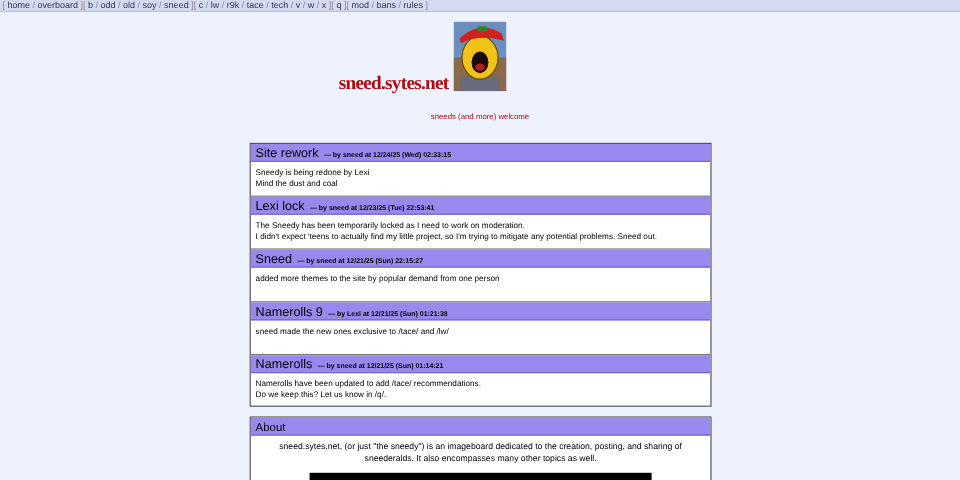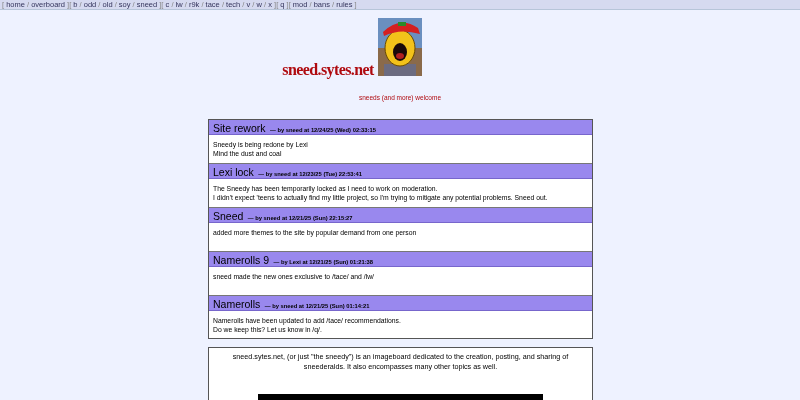--- a/index.html
+++ b/index.html
@@ -76,15 +76,16 @@
         <div class="hdr"><span class="title">Namerolls</span> <span class="meta">— by sneed at 12/21/25 (Sun) 01:14:21</span></div>
         <div class="body" style="border-bottom: none;">
           <div>Namerolls have been updated to add /tace/ recommendations.</div>
           <div>Do we keep this? Let us know in /q/.</div>
         </div>
       </div>
     </div>
 </div>
 
 <div class="box about">
+  <div class="hdr"><span class="title">About</span></div>
   <div class="body">sneed.sytes.net, (or just "the sneedy") is an imageboard dedicated to the creation, posting, and sharing of sneederalds. It also encompasses many other topics as well.</div>
   <div class="black"></div>
 </div>
 
 </body></html>

